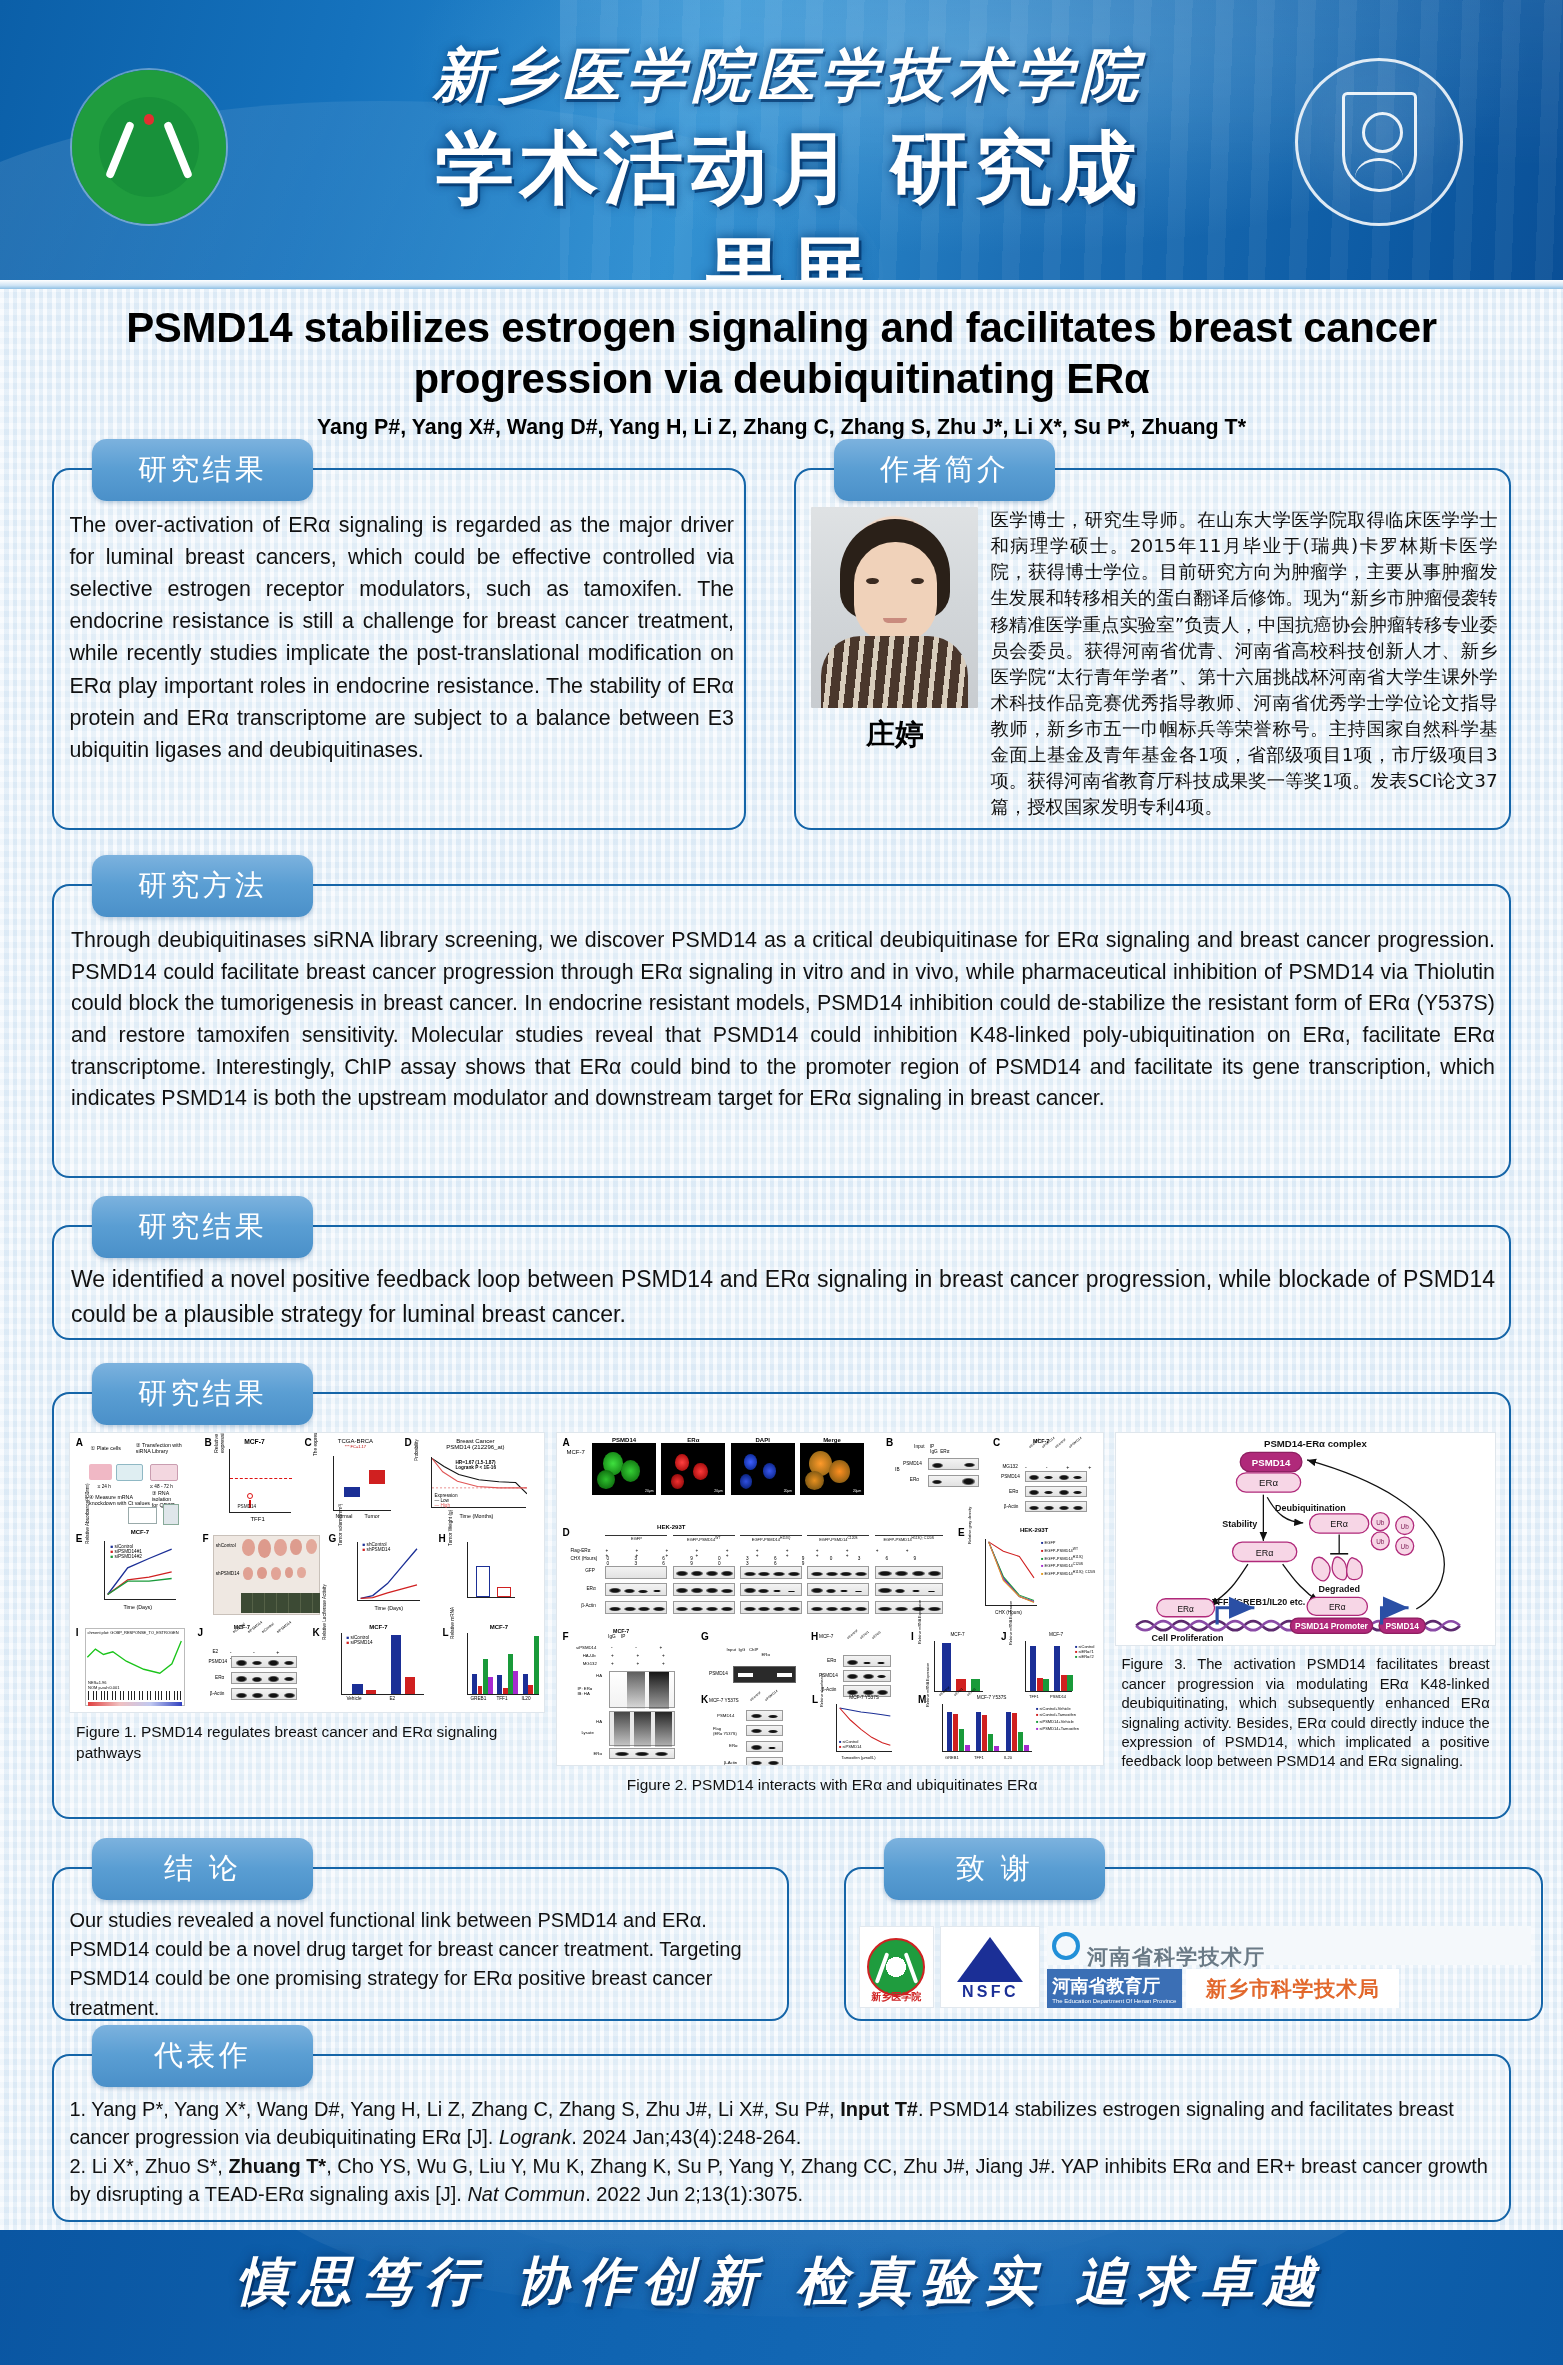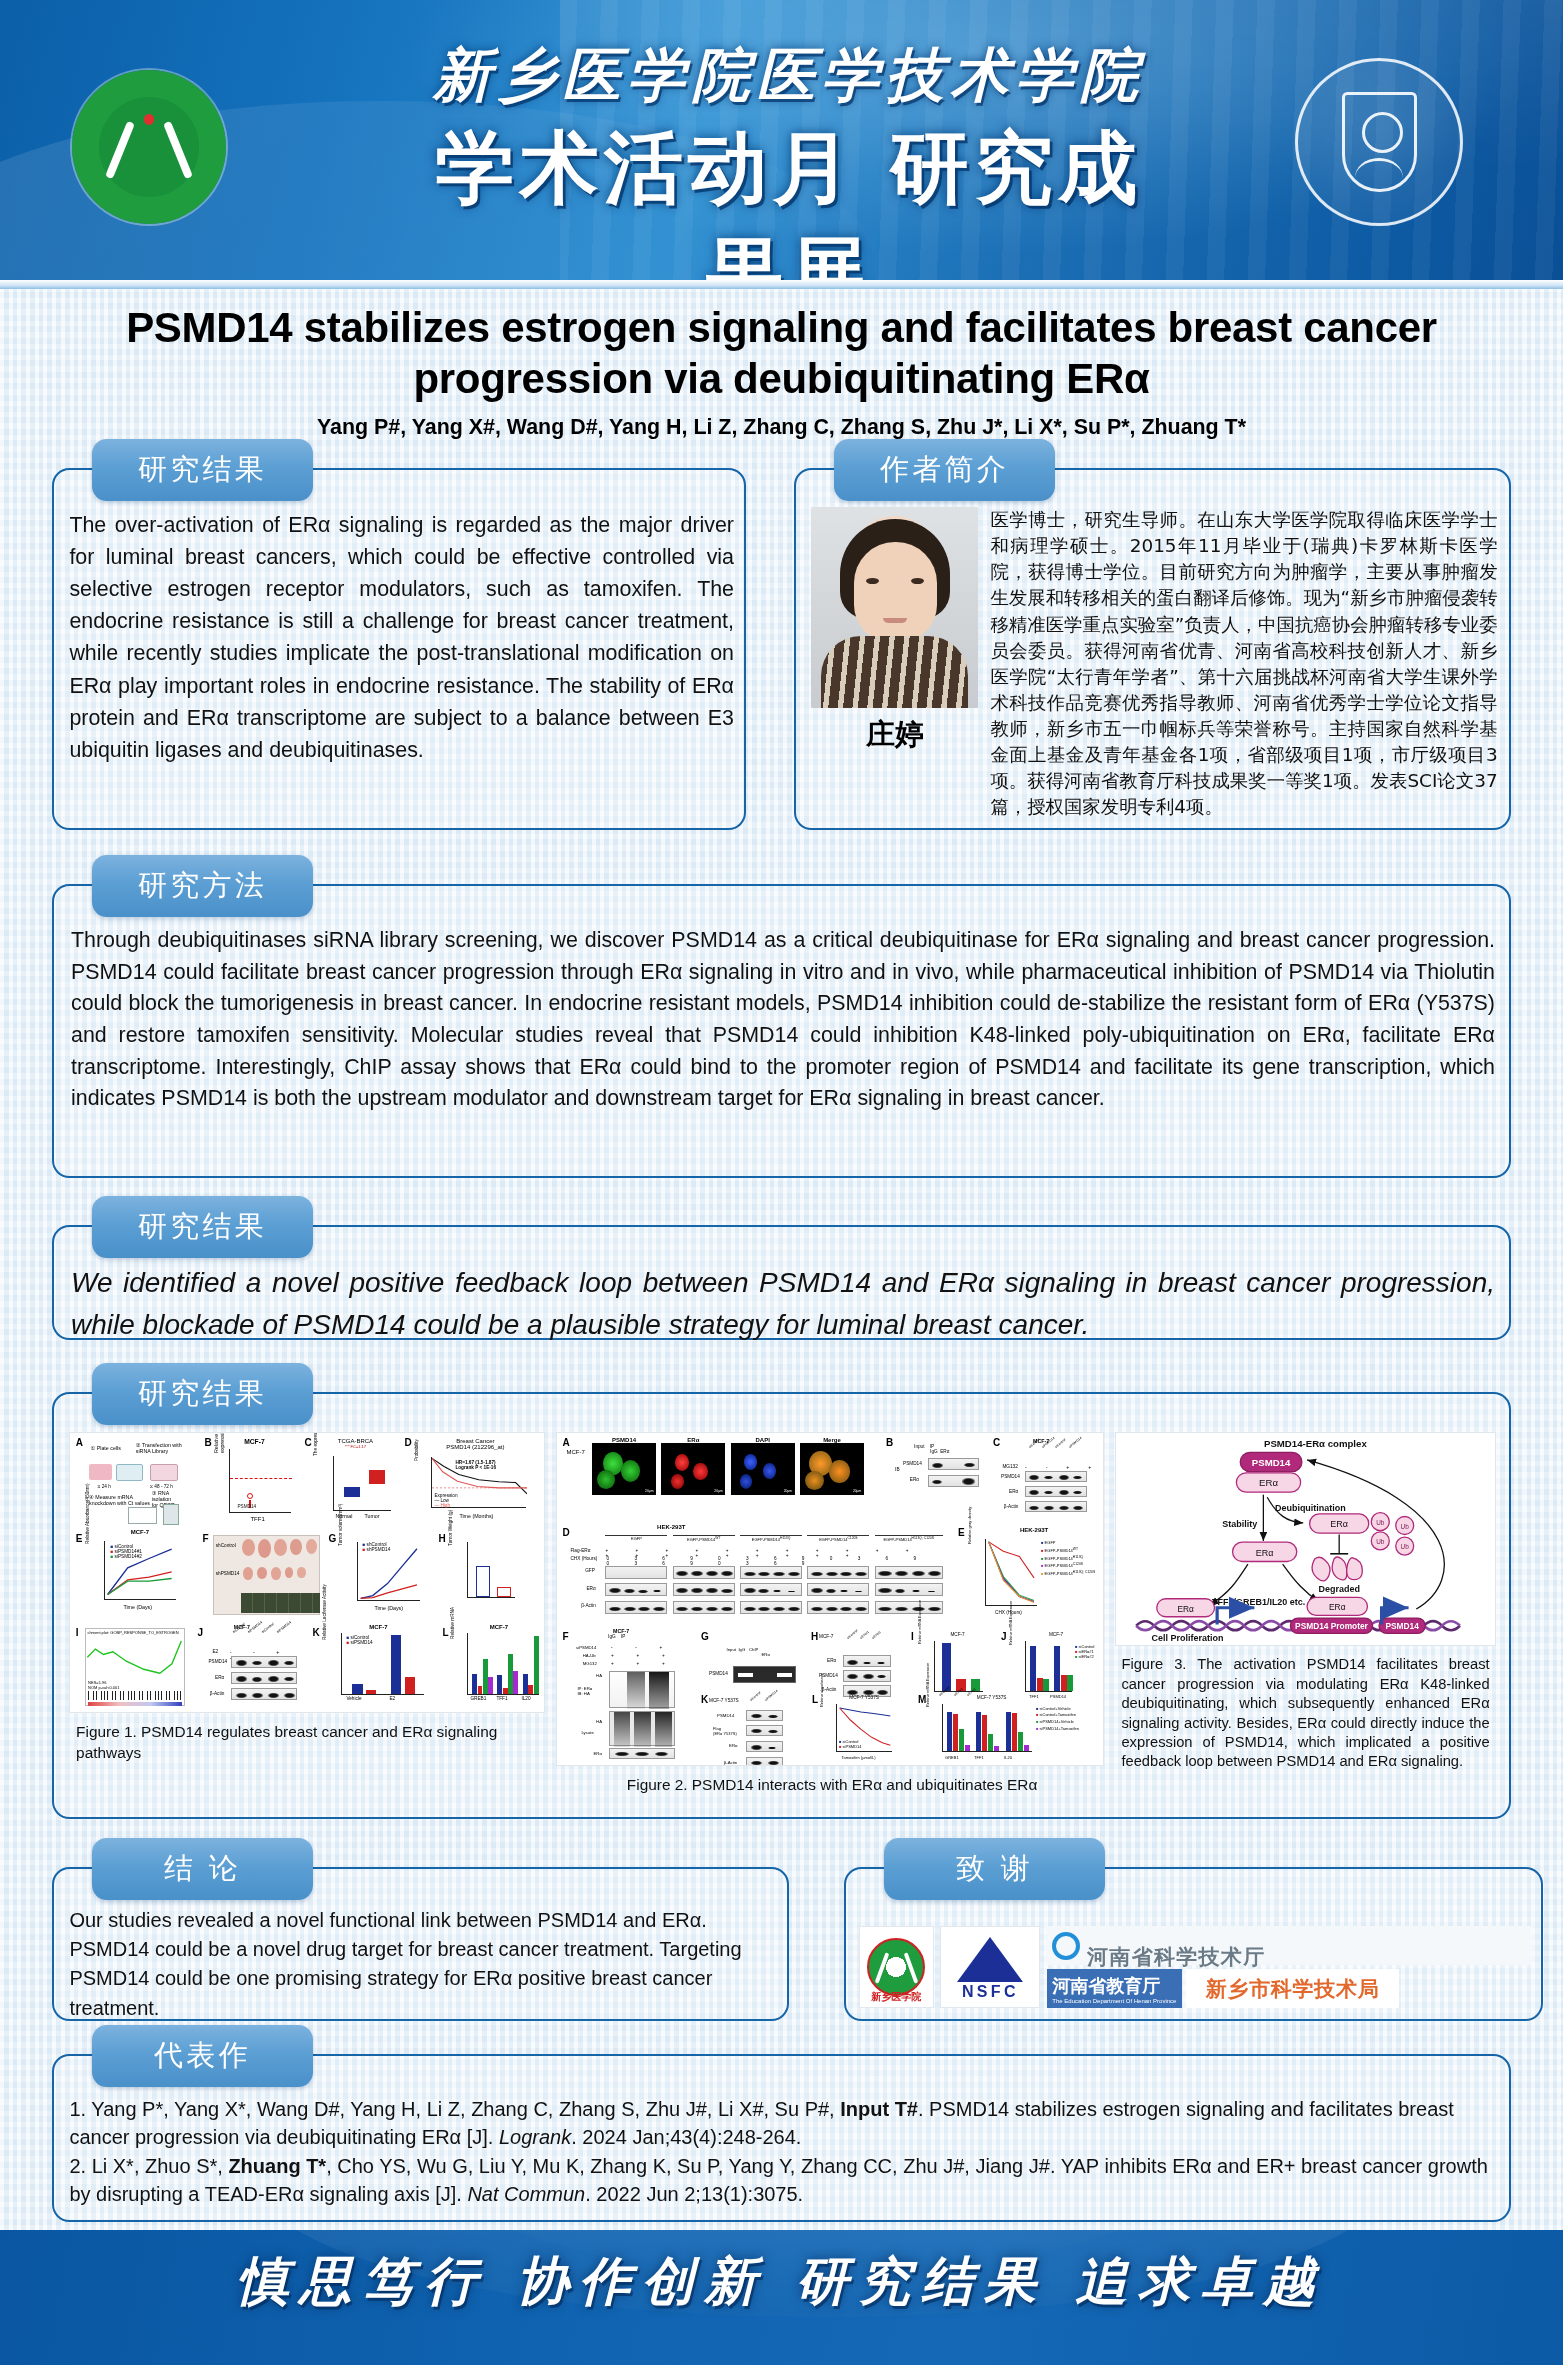--- a/index.html
+++ b/index.html
@@ -183,21 +183,21 @@
   }
 
   
   #sect-methods{ left:52px; top:884px; width:1459px; height:294px; }
   #sect-methods .content{ position:absolute; left:19px; right:16px; top:41px; }
   #sect-methods .body-text{ font-size:21.4px; line-height:1.48; }
 
   
   #sect-results-text{ left:52px; top:1225px; width:1459px; height:115px; }
   #sect-results-text .content{ position:absolute; left:19px; right:16px; top:37px; }
-  #sect-results-text .body-text{ font-size:28px; line-height:1.5;font-style:italic; }
+  #sect-results-text .body-text{ font-size:23px; line-height:1.5; }
 
   
   #sect-results-fig{ left:52px; top:1392px; width:1459px; height:427px; }
   .fig-area{ position:absolute; left:17.4px; right:14.7px; top:40px; bottom:12px; display:flex; gap:10.7px; }
   .fig-col{ display:flex; flex-direction:column; }
   .fig-card{
     background:#fff; border:0.7px solid #dfe6ec; position:relative; overflow:hidden;
   }
   .fig-cap{ font-size:15.4px; color:#111; line-height:1.34; padding:9.4px 2.7px 0 6.7px; }
 
@@ -1075,15 +1075,15 @@
     <div class="pub-line">
       <span>2.</span>
       <span>Li X*, Zhuo S*, </span><b>Zhuang T*</b><span>, Cho YS, Wu G, Liu Y, Mu K, Zhang K, Su P, Yang Y, Zhang CC, Zhu J#, Jiang J#. YAP inhibits ERα and ER+ breast cancer growth by disrupting a TEAD-ERα signaling axis [J]. </span><i>Nat Commun</i><span>. 2022 Jun 2;13(1):3075.</span>
     </div>
   </div>
 </div>
 
 <div class="bottom-banner">
   <div class="bb-arc"></div>
   <div class="bb-arc2"></div>
-  <div class="bb-text">慎思笃行 协作创新 研究结果 追求卓越</div>
+  <div class="bb-text">慎思笃行 协作创新 检真验实 追求卓越</div>
 </div>
 
 
 </body></html>

